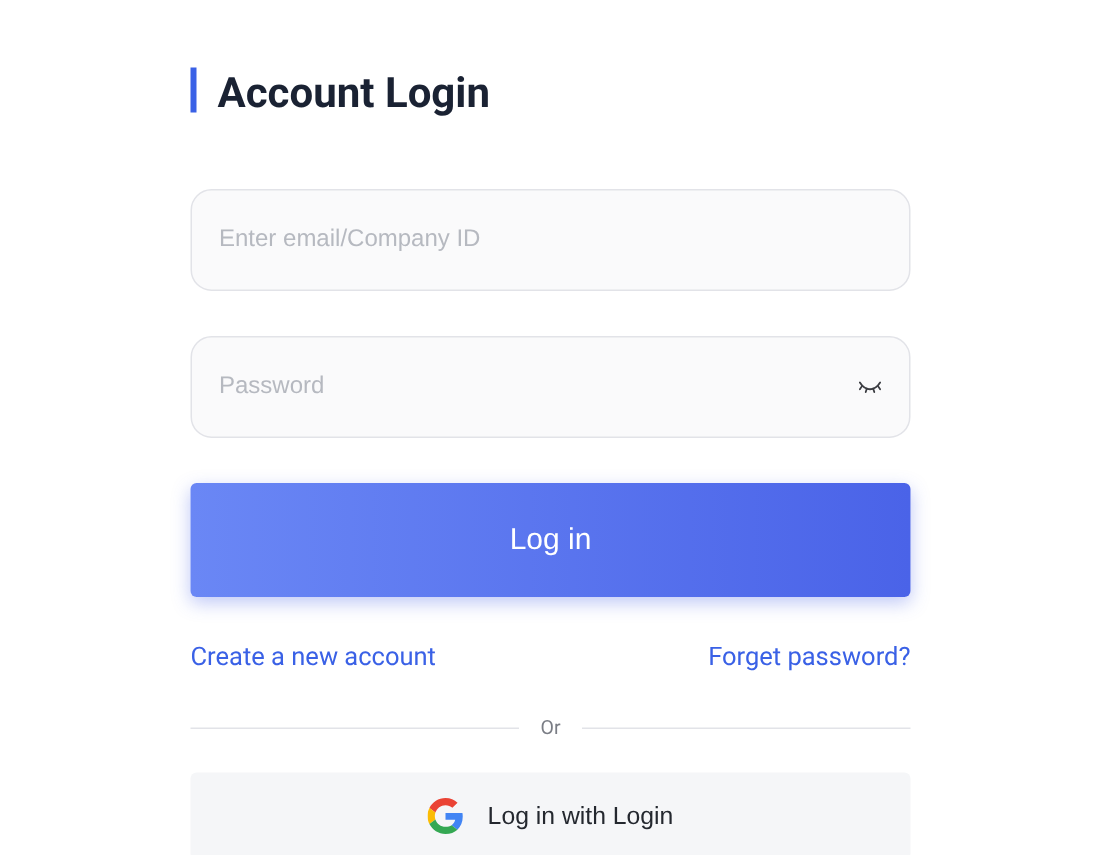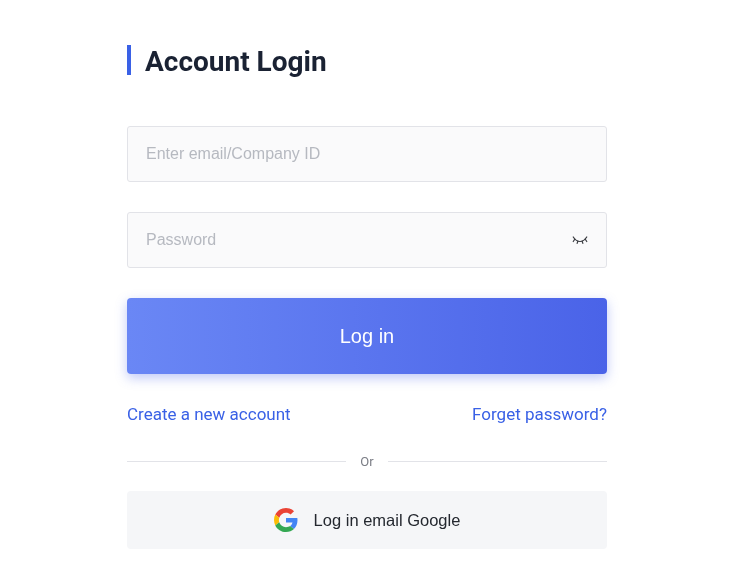--- a/index.html
+++ b/index.html
@@ -29,24 +29,24 @@
       background: #3a61e6;
       margin-right: 14px;
     }
     .title {
       font-size: 28px;
       font-weight: 700;
       color: #1a2233;
     }
     .input-field {
       width: 100%;
-      height: 56px;
+      height: 68px;
       border: 1px solid #e2e3e8;
       background: #fafafb;
-      border-radius: 3px;
+      border-radius: 14px;
       padding: 0 18px;
       font-size: 16px;
       color: #b91c1c;
       margin-bottom: 30px;
       outline: none;
     }
     .input-field::placeholder {
       color: #b6b9c0;
     }
     .password-wrap {
@@ -170,15 +170,15 @@
 
   <button class="google-btn">
     <span class="google-icon">
       <svg width="24" height="24" viewBox="0 0 48 48">
         <path fill="#EA4335" d="M24 9.5c3.54 0 6.71 1.22 9.21 3.6l6.85-6.85C35.9 2.38 30.47 0 24 0 14.62 0 6.51 5.38 2.56 13.22l7.98 6.19C12.43 13.72 17.74 9.5 24 9.5z"></path>
         <path fill="#4285F4" d="M46.98 24.55c0-1.57-.15-3.09-.38-4.55H24v9.02h12.94c-.58 2.96-2.26 5.48-4.78 7.18l7.73 6c4.51-4.18 7.09-10.36 7.09-17.65z"></path>
         <path fill="#FBBC05" d="M10.53 28.59c-.48-1.45-.76-2.99-.76-4.59s.27-3.14.76-4.59l-7.98-6.19C.92 16.46 0 20.12 0 24c0 3.88.92 7.54 2.56 10.78l7.97-6.19z"></path>
         <path fill="#34A853" d="M24 48c6.48 0 11.93-2.13 15.89-5.81l-7.73-6c-2.15 1.45-4.92 2.3-8.16 2.3-6.26 0-11.57-4.22-13.47-9.91l-7.98 6.19C6.51 42.62 14.62 48 24 48z"></path>
       </svg>
     </span>
-    <span>Log in email Google</span>
+    <span>Log in with Login</span>
   </button>
 </div>
 
 </body></html>

